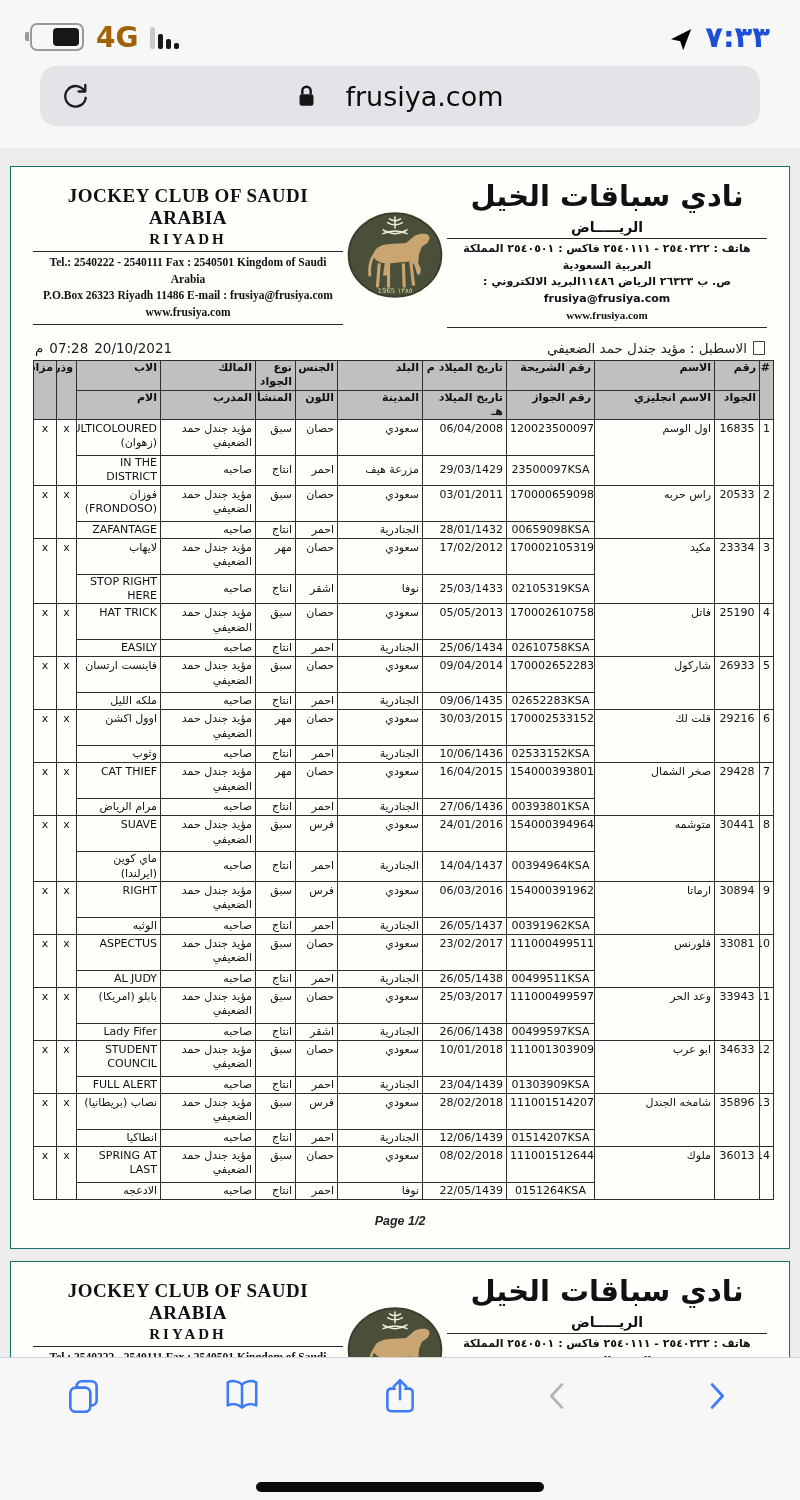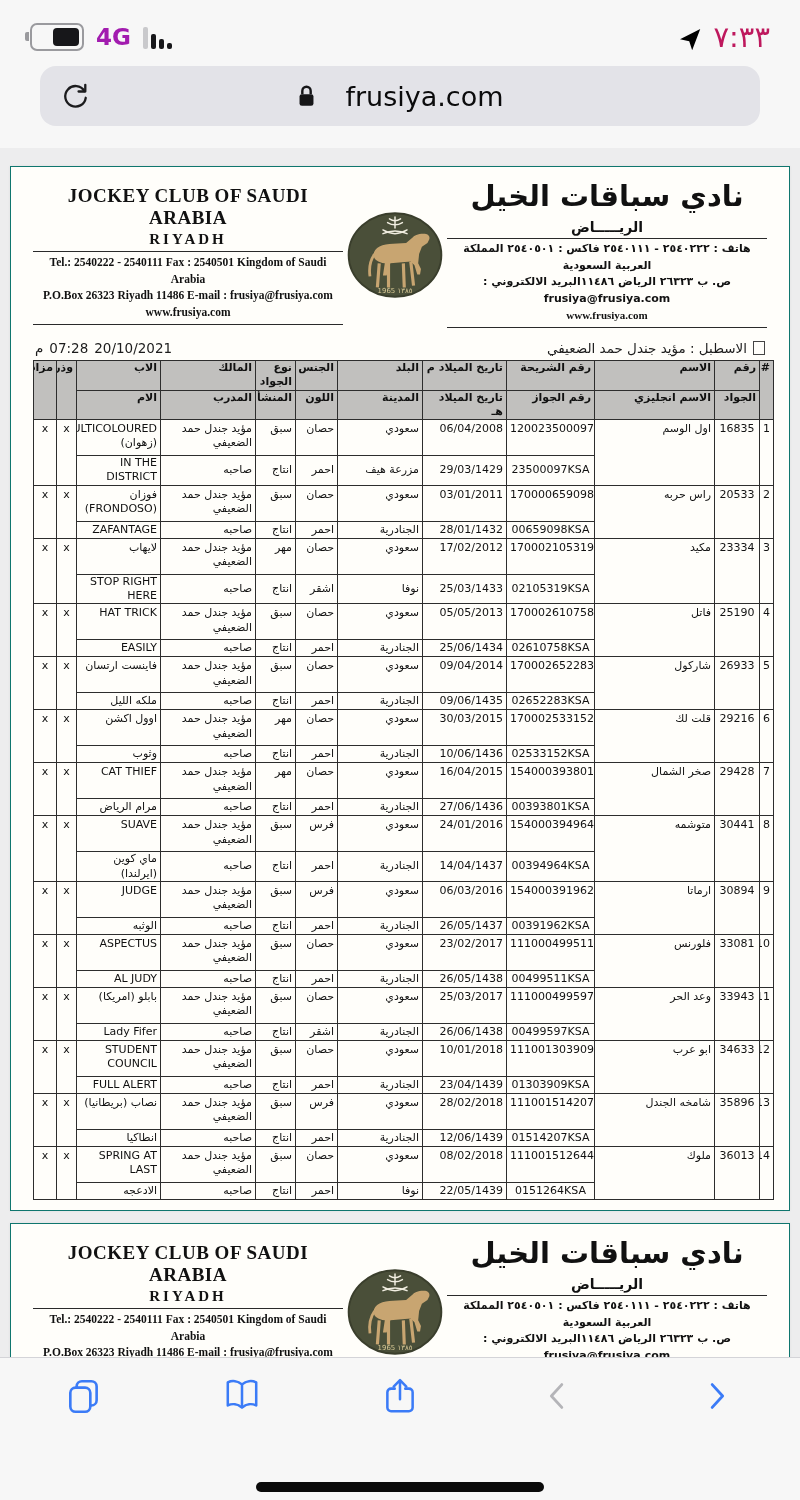--- a/index.html
+++ b/index.html
@@ -5,27 +5,27 @@
   html,body{margin:0;padding:0;}
   .phone{position:relative;width:800px;height:1500px;background:#ededee;overflow:hidden;
          font-family:"DejaVu Sans",sans-serif;color:#111;}
   
   .browser-top{background:#f7f7f7;padding:14px 0 22px;}
   .status-bar{display:flex;justify-content:space-between;align-items:center;height:46px;padding:0 30px;}
   .sb-left{display:flex;align-items:center;gap:12px;}
   .battery{position:relative;width:50px;height:24px;border:2px solid #9a9a9e;border-radius:7px;}
   .battery .nub{position:absolute;left:-7px;top:7px;width:4px;height:9px;background:#9a9a9e;border-radius:2px 0 0 2px;}
   .battery .fill{position:absolute;right:3px;top:3px;bottom:3px;width:26px;background:#17171a;border-radius:4px;}
-  .net-label{font-size:23px;font-weight:600;color:#a21caf;}
+  .net-label{font-size:28px;font-weight:600;color:#a16207;}
   .sig{display:flex;align-items:flex-end;gap:3px;height:24px;}
   .sig i{display:block;width:5px;border-radius:2px;background:#17171a;}
   .sig .b1{height:22px;background:#c9c9cc;}
   .sig .b2{height:15px;} .sig .b3{height:10px;} .sig .b4{height:6px;}
   .sb-right{display:flex;align-items:center;gap:8px;}
-  .time{font-size:29px;font-weight:400;color:#be185d;text-align:center;}
+  .time{font-size:29px;font-weight:700;color:#1d4ed8;text-align:center;}
   
   .url-row{padding:6px 40px 0;}
   .url-pill{position:relative;display:flex;align-items:center;justify-content:center;height:60px;
             background:#e3e3e8;border-radius:16px;}
   .reload-btn{position:absolute;left:18px;top:13px;width:34px;height:34px;cursor:pointer;}
   .url-center{display:flex;align-items:center;gap:28px;}
   .domain{font-size:27px;color:#0b0b0c;}
   
   .doc{background:#fffefa;border:1px solid #0f766e;margin:0 10px;box-shadow:0 0 3px rgba(0,0,0,.06);}
   .doc1{margin-top:18px;}
@@ -411,21 +411,21 @@
             <tr class="r1">
               <td class="ctr" rowspan="2">9</td>
               <td class="ctr" rowspan="2">30894</td>
               <td class="ar" rowspan="2">ارماتا</td>
               <td class="num">154000391962</td>
               <td class="numr">06/03/2016</td>
               <td class="ar">سعودي</td>
               <td class="ar">فرس</td>
               <td class="ar">سبق</td>
               <td class="ar">مؤيد جندل حمد الضعيفي</td>
-              <td class="mix">JUDGE</td>
+              <td class="mix">RIGHT</td>
               <td class="ctr" rowspan="2">x</td>
               <td class="ctr" rowspan="2">x</td>
             </tr>
             <tr class="r2">
               <td class="num">00391962KSA</td>
               <td class="numr">26/05/1437</td>
               <td class="ar">الجنادرية</td>
               <td class="ar">احمر</td>
               <td class="ar">انتاج</td>
               <td class="ar">صاحبه</td>
@@ -542,20 +542,21 @@
               <td class="numr">22/05/1439</td>
               <td class="ar">نوفا</td>
               <td class="ar">احمر</td>
               <td class="ar">انتاج</td>
               <td class="ar">صاحبه</td>
               <td class="mix">الادعجه</td>
             </tr>
           </tbody>
       </table>
 
+      <div class="page-note">Page 1/2</div>
     </div>
   </div>
 
   <div class="doc doc2">
     <div class="doc-inner">
       <div class="doc-header">
         <div class="hdr-en">
           <div class="t1">JOCKEY CLUB OF SAUDI ARABIA</div>
           <div class="t2">RIYADH</div>
           <div class="rule"></div>

